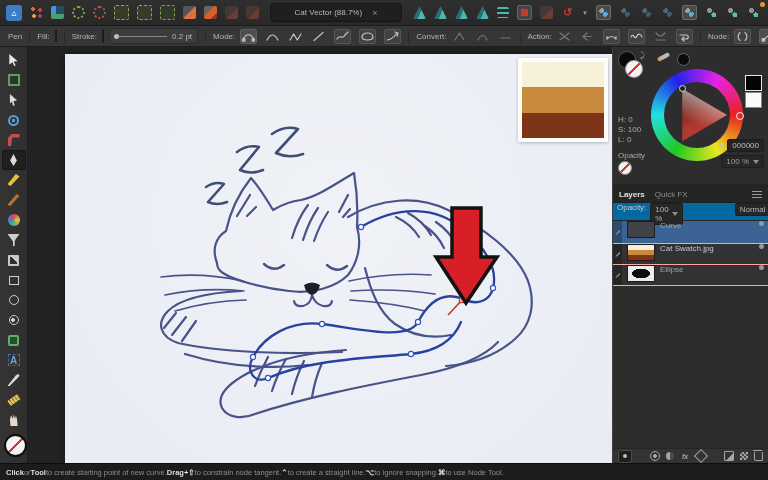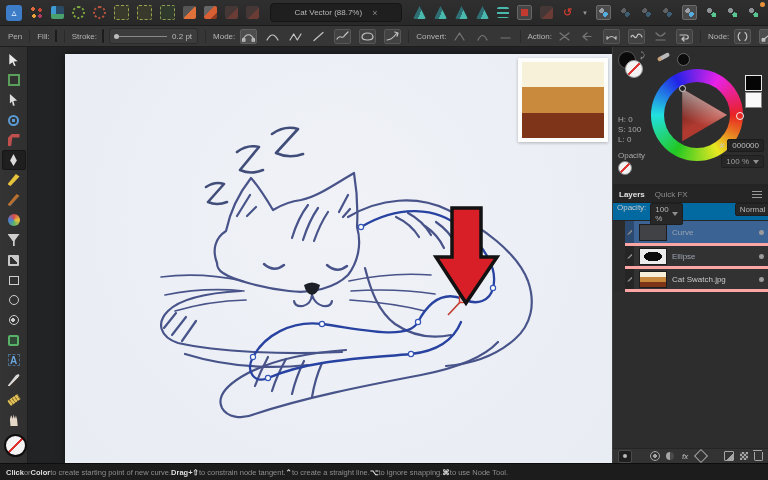--- a/index.html
+++ b/index.html
@@ -128,21 +128,21 @@
   .dd{background:#272727;border:1px solid #1e1e1e;border-radius:2px;padding:1px 4px;display:flex;align-items:center;gap:3px;color:#b5b5b5;}
   .stepper{display:flex;flex-direction:column;gap:1px;}
   .stepper i{width:0;height:0;border-left:2.5px solid transparent;border-right:2.5px solid transparent;}
   .stepper .up{border-bottom:3px solid #8f8f8f;}
   .stepper .dn{border-top:3px solid #8f8f8f;}
   .gear{width:9px;height:9px;border-radius:50%;background:#9a9a9a;box-shadow:0 -4px 0 -3px #9a9a9a,0 4px 0 -3px #9a9a9a,-4px 0 0 -3px #9a9a9a,4px 0 0 -3px #9a9a9a;margin-left:auto;position:relative;}
   .gear::after{content:"";position:absolute;left:2.5px;top:2.5px;width:4px;height:4px;border-radius:50%;background:#333;}
   .lock{width:8px;height:6px;background:#9a9a9a;border-radius:1px;position:relative;margin:0 3px;}
   .lock::before{content:"";position:absolute;left:1px;top:-4px;width:4px;height:4px;border:1.5px solid #9a9a9a;border-bottom:none;border-radius:3px 3px 0 0;}
   .lrows{background:#2b2b2b;}
-  .lrow{height:20px;display:flex;align-items:center;gap:5px;border-bottom:3px solid #fca5a5;background:#323232;padding-right:4px;margin-left:12px;}
+  .lrow{height:20px;display:flex;gap:5px;border-bottom:1px solid #fca5a5;background:#323232;padding-right:4px;}
   .lrow.sel{background:#3b6394;height:22px;}
   .lrow .lcol{width:9px;align-self:stretch;background:rgba(0,0,0,.25);display:flex;align-items:center;justify-content:center;}
   .lrow .lcol i{width:5px;height:5px;background:#8a8a8a;clip-path:polygon(0 100%,100% 0,100% 40%,40% 100%);}
   .thumb{width:26px;height:15px;border:1px solid #1d1d1d;flex:0 0 auto;}
   .th-curve{background:#404245;}
   .th-ellipse{background:radial-gradient(ellipse 9px 5px at 50% 50%,#0c0c0c 98%,transparent),#ececec;}
   .th-swatch{background:linear-gradient(#f7f1da 0 34%,#c98a3d 34% 67%,#7d3418 67%);}
   .th-sketch{background:#e9edf4;}
   .lname{flex:1;color:#c9c9c9;white-space:nowrap;overflow:hidden;}
   .lname.dim{color:#9aa4b2;}
@@ -527,30 +527,30 @@
               <i></i>
             </span>
             <span class="thumb th-curve"></span>
             <span class="lname dim">Curve</span>
             <span class="vis-dot"></span>
           </div>
           <div class="lrow">
             <span class="lcol">
               <i></i>
             </span>
-            <span class="thumb th-ellipse"></span>
-            <span class="lname dim">Ellipse</span>
+            <span class="thumb th-swatch"></span>
+            <span class="lname">Cat Swatch.jpg</span>
             <span class="vis-dot"></span>
           </div>
           <div class="lrow">
             <span class="lcol">
               <i></i>
             </span>
-            <span class="thumb th-swatch"></span>
-            <span class="lname">Cat Swatch.jpg</span>
+            <span class="thumb th-ellipse"></span>
+            <span class="lname dim">Ellipse</span>
             <span class="vis-dot"></span>
           </div>
         </div>
       <div class="lfooter" id="layer-footer">
           <span class="fico f-tag">
             <i></i>
           </span>
           <span class="spacer"></span>
           <span class="fico f-mask"></span>
           <span class="fico f-adj"></span>
@@ -560,21 +560,21 @@
           <span class="fico f-newl"></span>
           <span class="fico f-pixl"></span>
           <span class="fico f-trash"></span>
         </div>
     </div>
   </div>
 
   <div class="statusbar" id="statusbar">
       <b>Click</b>
       <span> or </span>
-      <b>Color</b>
+      <b>Tool</b>
       <span> to create starting point of new curve. </span>
       <b>Drag+⇧</b>
       <span> to constrain node tangent. </span>
       <b>⌃</b>
       <span> to create a straight line. </span>
       <b>⌥</b>
       <span> to ignore snapping. </span>
       <b>⌘</b>
       <span> to use Node Tool.</span>
     </div>

